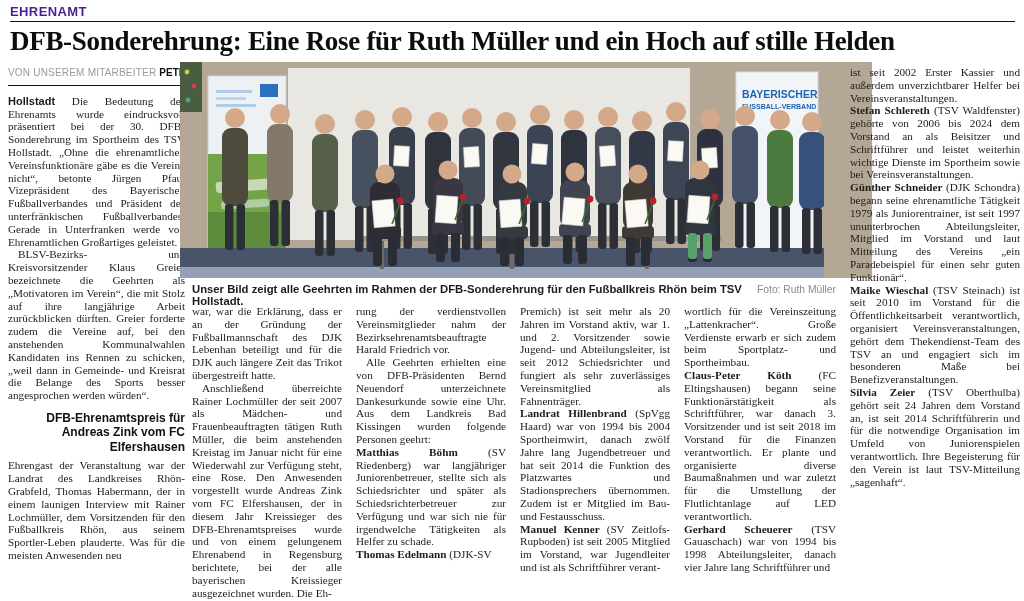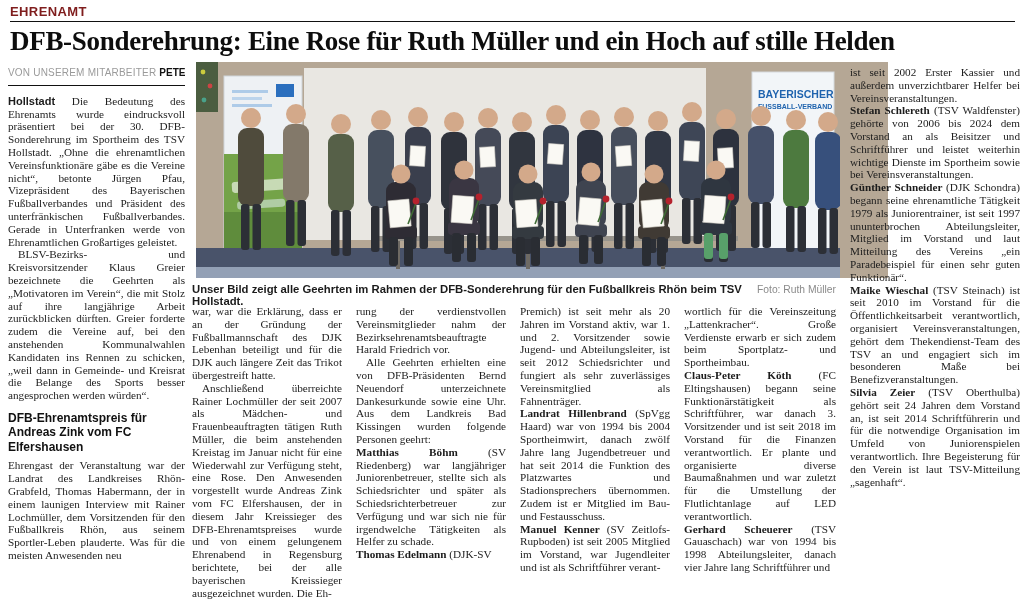--- a/index.html
+++ b/index.html
@@ -1,42 +1,42 @@
 <!DOCTYPE html>
 <html lang="de"><head>
 <meta charset="utf-8">
 <style>
   * { margin:0; padding:0; box-sizing:border-box; }
   html,body { width:1024px; height:601px; background:#fff; overflow:hidden; }
   body { position:relative; font-family:"Liberation Serif", serif; color:#1a1a1a;
          -webkit-font-smoothing:antialiased; }
 
   .kicker { position:absolute; left:10px; top:4px; font-family:"Liberation Sans",sans-serif;
-            font-weight:bold; font-size:13px; letter-spacing:.4px; color:#7f1d1d; }
+            font-weight:bold; font-size:13px; letter-spacing:.4px; color:#4c1d95; }
   .top-rule { position:absolute; left:10px; right:9px; top:21px; border-top:1.3px solid #111; }
   .headline { position:absolute; left:10px; top:26px; width:1006px; white-space:nowrap;
               font-family:"Liberation Serif",serif; font-weight:bold; font-size:27px;
               letter-spacing:-0.3px; color:#0d0d0d; }
 
   .article { font-size:11.2px; line-height:12.8px; text-align:justify; color:#1c1c1c; }
   .article p { margin:0; }
   .p-indent { text-indent:10px; }
   .p-entry { margin-top:12px; }
   .p-entry b { font-weight:bold; }
   .loc-lead { font-family:"Liberation Sans",sans-serif; font-weight:bold; font-size:11px; }
 
   .col-left  { position:absolute; left:8px;  top:66px; width:177px; height:535px; overflow:hidden; }
   .byline { font-family:"Liberation Sans",sans-serif; padding-bottom:5px; margin-bottom:9px;
             border-bottom:1.3px solid #111; white-space:nowrap; }
   .byline .pre { font-size:10px; font-weight:normal; color:#9a9a9a; letter-spacing:.2px; }
   .byline .auth { font-size:10px; font-weight:bold; color:#111; margin-left:3px; }
   .subhead { font-family:"Liberation Sans",sans-serif; font-weight:bold; font-size:12px;
-             line-height:14.5px; text-align:left; margin:9px 0 5px 0; color:#111; }
-
-  .photo-wrap { position:absolute; left:196px; top:62px; width:692px; height:216px;
+             line-height:14.5px; text-align:right; margin:9px 0 5px 0; color:#111; }
+
+  .photo-wrap { position:absolute; left:180px; top:62px; width:692px; height:216px;
                 background:#b5a795; overflow:hidden; }
   .caption-row { position:absolute; left:192px; top:283px; width:644px; display:flex;
                  justify-content:flex-end; align-items:baseline;
                  font-family:"Liberation Sans",sans-serif; }
   .caption { font-weight:bold; font-size:11.3px; color:#1b1b1b; }
   .credit  { font-size:10.3px; color:#8a8a8a; white-space:nowrap; margin-left:11px; }
 
   .col-a { position:absolute; top:305px; height:296px; overflow:hidden; }
   #c2 { left:192px; width:150px; }
   #c3 { left:356px; width:150px; }

